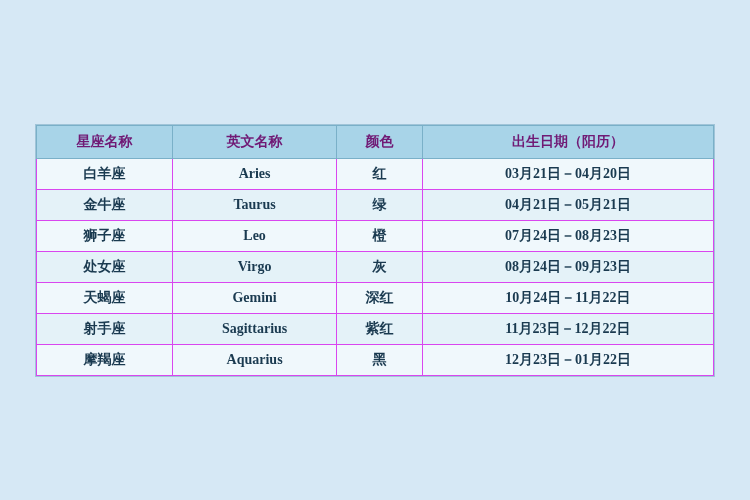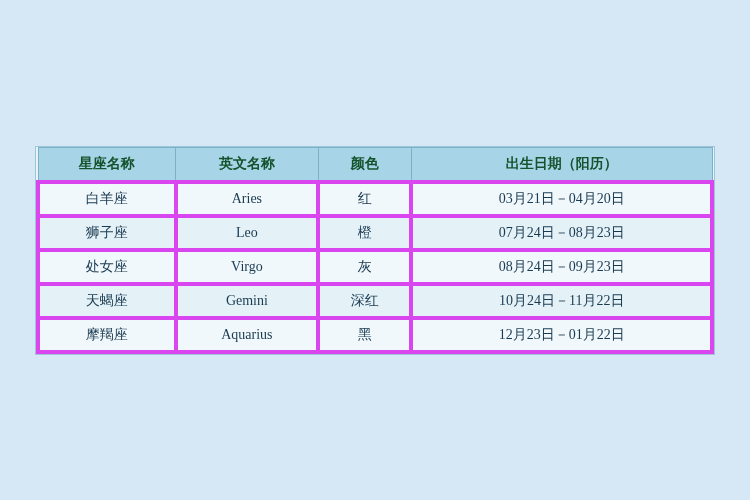--- a/index.html
+++ b/index.html
@@ -29,31 +29,32 @@
       width: 100%;
       border-collapse: collapse;
     }
 
     thead tr th {
       background-color: #a8d4e8;
       border: 1px solid #7ab0c8;
       padding: 7px 4px;
       text-align: center;
       font-weight: bold;
-      color: #14532d;
+      color: #701a75;
       font-size: 14px;
     }
 
     tbody tr td {
-      border: 4px solid #d946ef;
+      border: 1px solid #d946ef;
       padding: 6px 6px;
       text-align: center;
       color: #1a3a50;
       background-color: #f0f8fc;
       font-size: 14px;
+      font-weight: bold;
     }
 
     tbody tr:nth-child(even) td {
       background-color: #e4f2f8;
     }
   </style>
 </head>
 <body>
 
 <div class="container">
@@ -67,38 +68,50 @@
       </tr>
     </thead>
     <tbody id="table-body">
     <tr>
           <td>白羊座</td>
           <td>Aries</td>
           <td>红</td>
           <td>03月21日－04月20日</td>
         </tr>
         <tr>
+          <td>金牛座</td>
+          <td>Taurus</td>
+          <td>绿</td>
+          <td>04月21日－05月21日</td>
+        </tr>
+        <tr>
           <td>狮子座</td>
           <td>Leo</td>
           <td>橙</td>
           <td>07月24日－08月23日</td>
         </tr>
         <tr>
           <td>处女座</td>
           <td>Virgo</td>
           <td>灰</td>
           <td>08月24日－09月23日</td>
         </tr>
         <tr>
           <td>天蝎座</td>
           <td>Gemini</td>
           <td>深红</td>
           <td>10月24日－11月22日</td>
         </tr>
         <tr>
+          <td>射手座</td>
+          <td>Sagittarius</td>
+          <td>紫红</td>
+          <td>11月23日－12月22日</td>
+        </tr>
+        <tr>
           <td>摩羯座</td>
           <td>Aquarius</td>
           <td>黑</td>
           <td>12月23日－01月22日</td>
         </tr>
       </tbody>
   </table>
 </div>
 
 </body></html>

